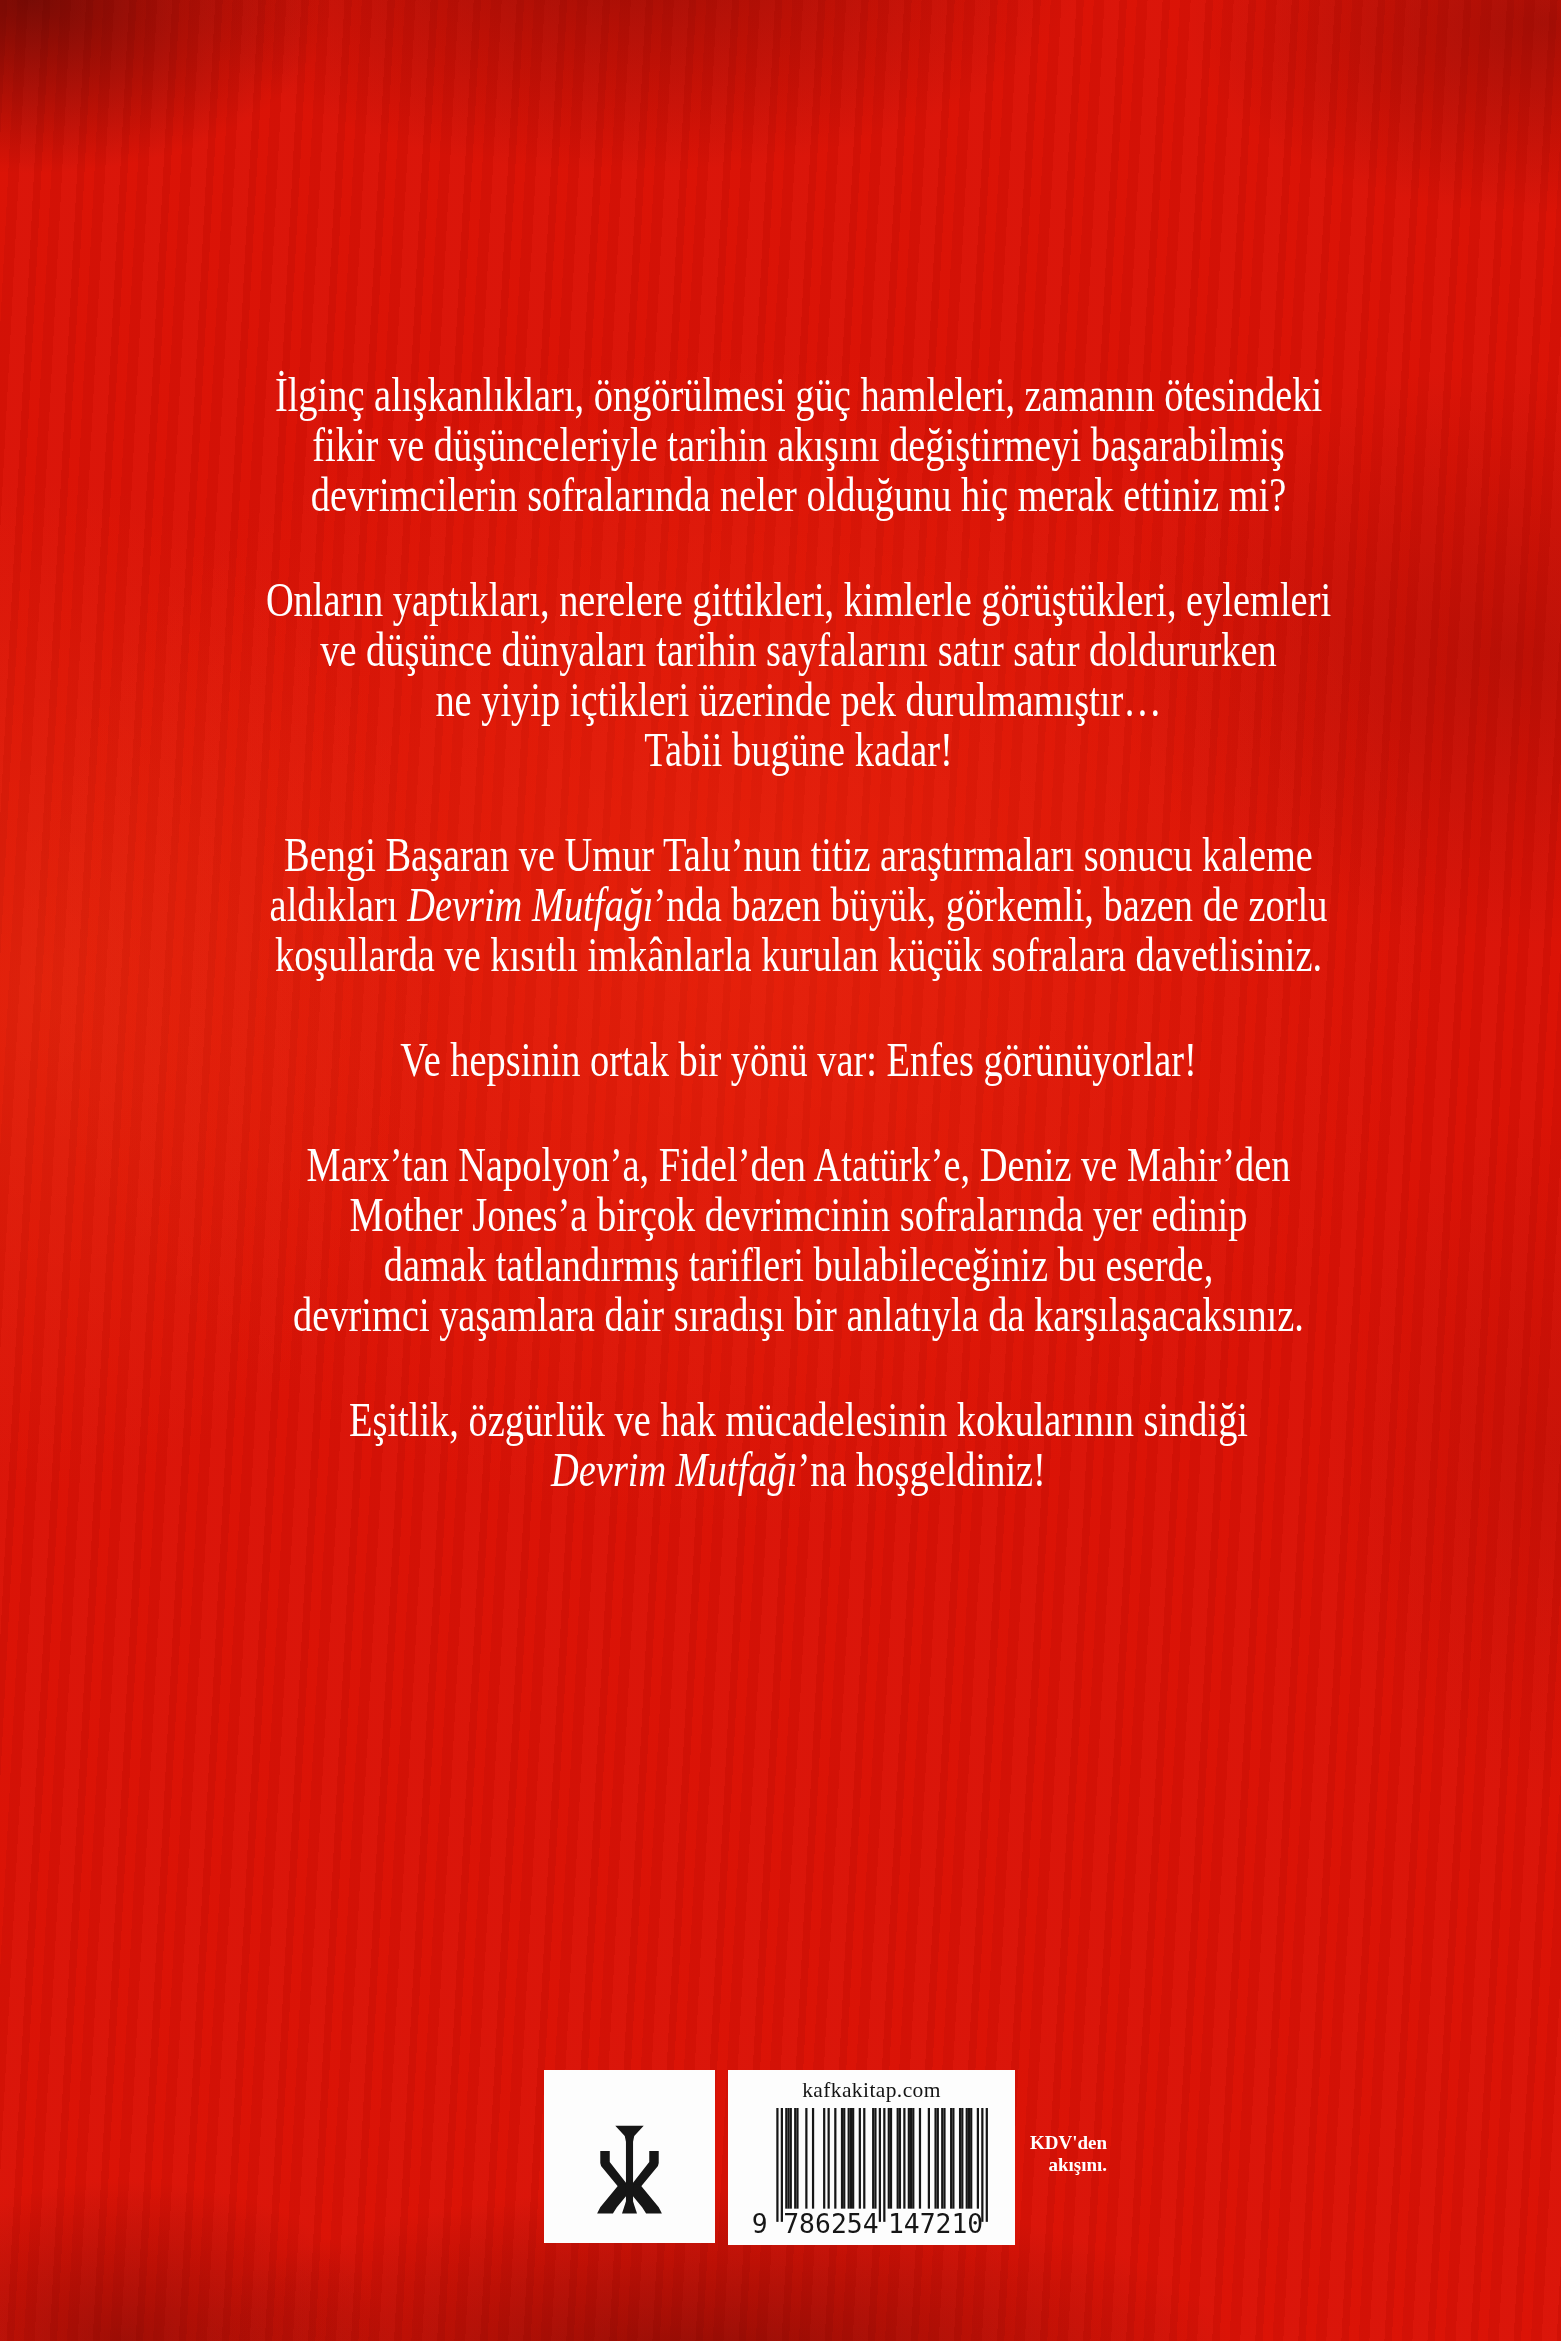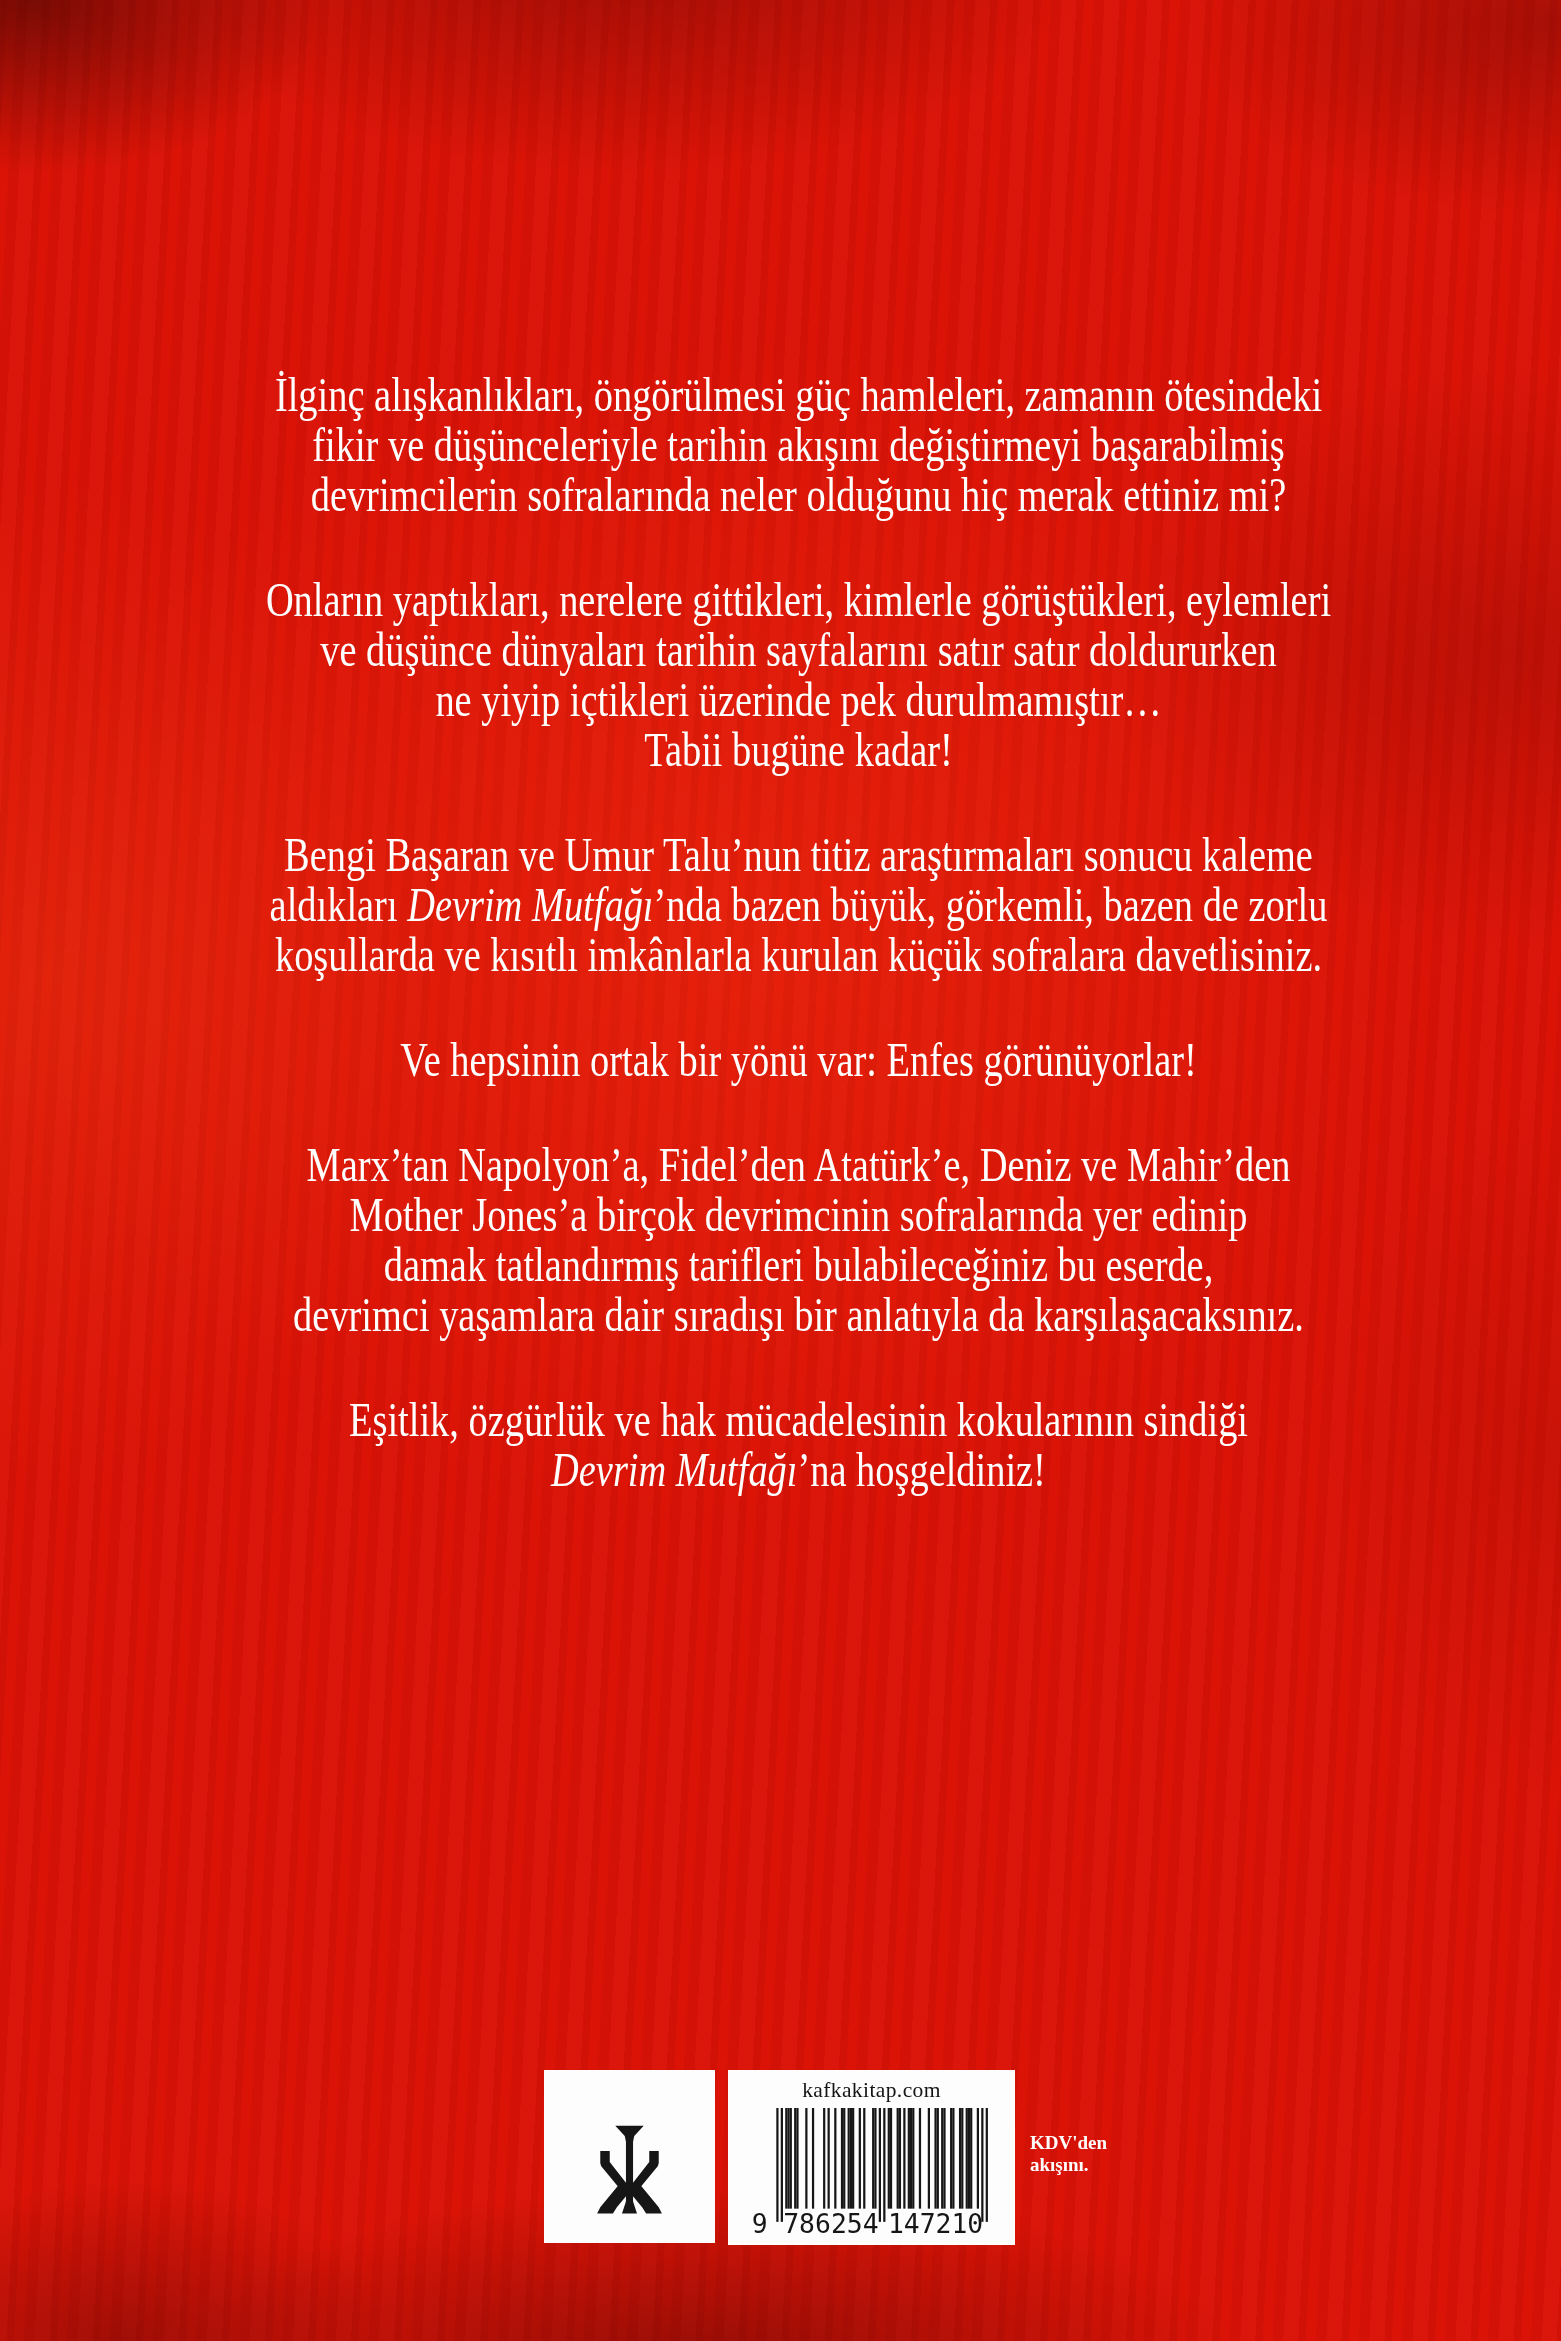--- a/index.html
+++ b/index.html
@@ -38,21 +38,21 @@
     padding-top:8.3px;line-height:25px;text-align:center;
     font-family:"Liberation Serif","DejaVu Serif",serif;
     font-size:21.5px;color:#141414;letter-spacing:0.4px;
   }
   #barcode{display:block;width:248px;height:132px;margin:5px auto 0;}
   .tax-note{
     position:absolute;left:1030px;top:2132px;
     color:#ffffff;font-family:"Liberation Serif","DejaVu Serif",serif;
     font-weight:bold;font-size:19px;line-height:21.5px;
   }
-  .tax-note span{display:block;}
+  .tax-note span{display:block;text-align:right;}
 </style>
 </head>
 <body>
 
 <div class="cover">
 
   <main class="text-stack">
     <div class="para">
         <span class="line"><span>İlginç alışkanlıkları, öngörülmesi güç hamleleri, zamanın ötesindeki</span></span>
         <span class="line"><span>fikir ve düşünceleriyle tarihin akışını değiştirmeyi başarabilmiş</span></span>

